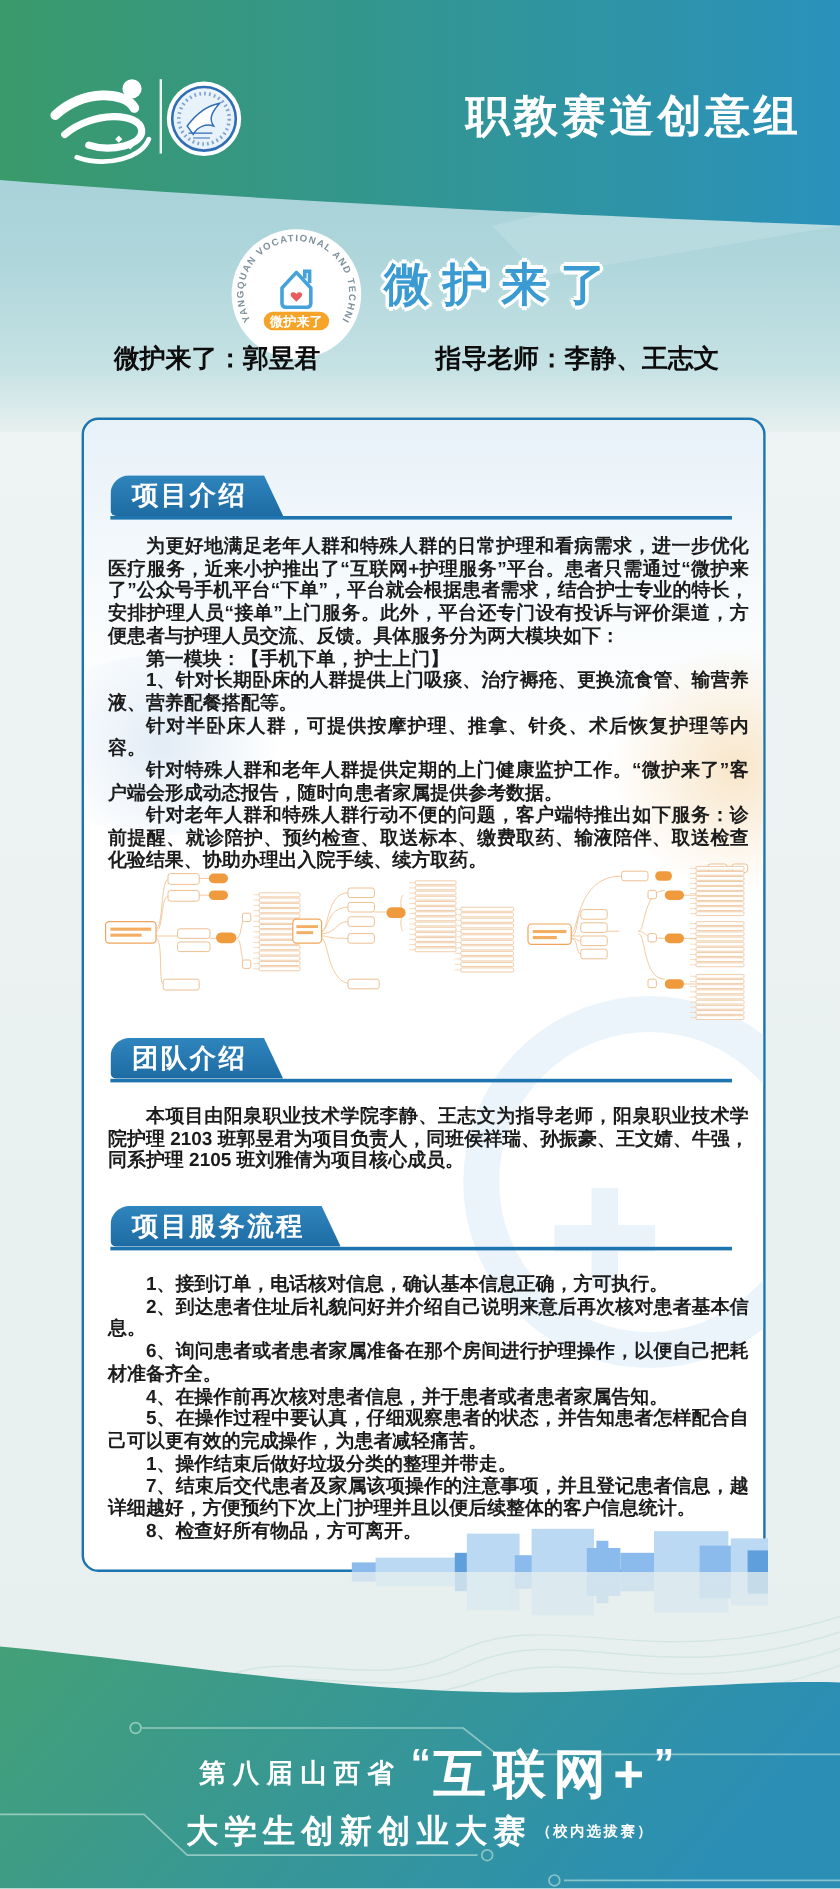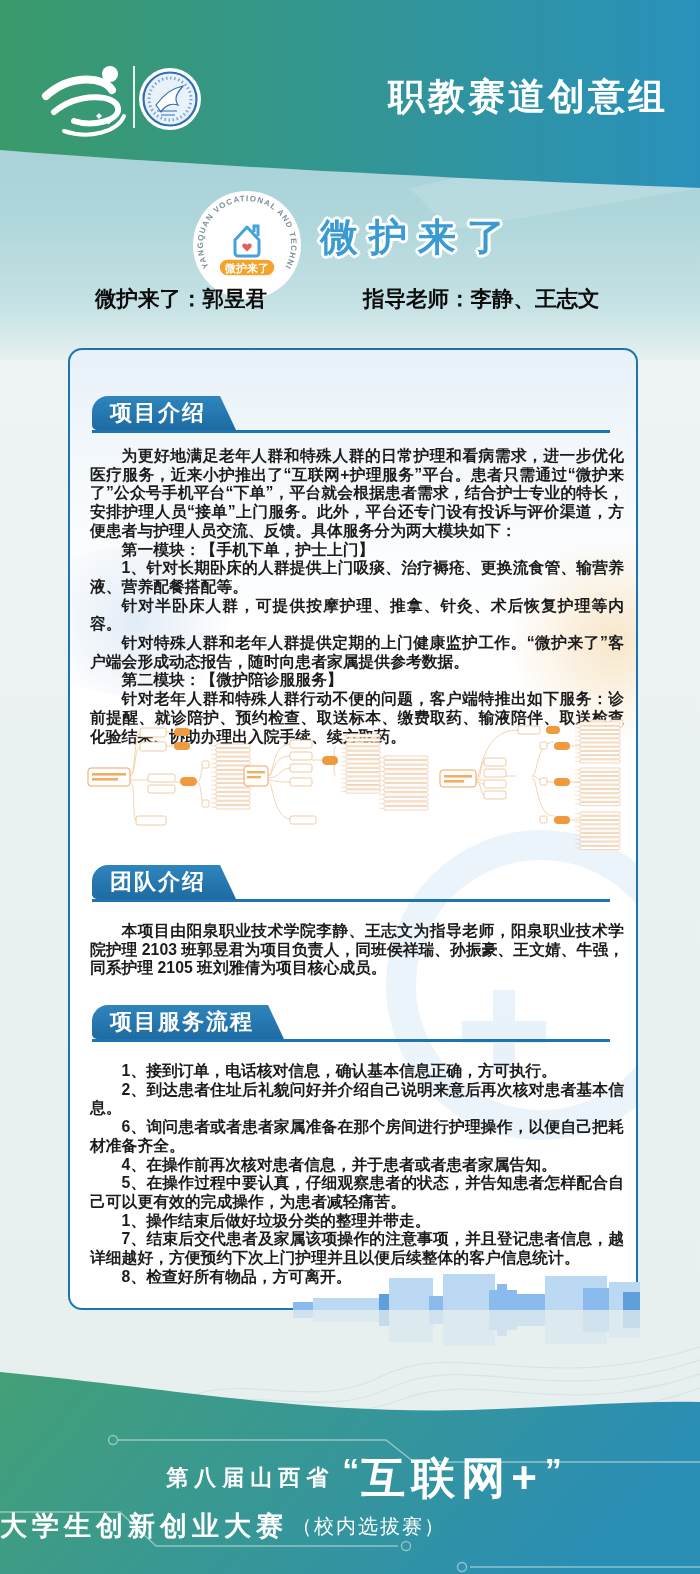--- a/index.html
+++ b/index.html
@@ -53,23 +53,23 @@
   .skyline{position:absolute;left:293px;top:1256px;z-index:5;}
   
   .contours{position:absolute;left:160px;top:1322px;}
   .footer-svg{position:absolute;left:0;top:1362px;}
   .f1{position:absolute;left:0;top:1450px;width:700px;height:56px;display:flex;
     align-items:center;justify-content:center;color:#fff;white-space:nowrap;padding-left:28px;}
   .f1 .pre{font-size:22px;font-weight:700;letter-spacing:6px;margin-right:8px;}
   .f1 .q{font-size:34px;font-weight:700;position:relative;top:-8px;}
   .f1 .big{font-size:44px;font-weight:700;letter-spacing:6px;margin:0 2px;}
   .f2{position:absolute;left:0;top:1508px;width:700px;height:36px;display:flex;
-    align-items:center;color:#fff;white-space:nowrap;}
+    align-items:center;justify-content:center;color:#fff;white-space:nowrap;}
   .f2 .ev{font-size:27px;font-weight:700;letter-spacing:5px;}
-  .f2 .sub{font-size:20px;font-weight:400;letter-spacing:2px;margin-left:4px;}
+  .f2 .sub{font-size:12px;font-weight:700;letter-spacing:2px;margin-left:4px;}
 </style>
 </head>
 <body>
 
 <div class="poster">
 
   <div class="band"></div>
 
   <svg class="header-svg" width="700" height="196" viewBox="0 0 700 196">
     <defs>
@@ -130,21 +130,20 @@
     <div class="wm-cross"></div>
 
     <div class="tab" style="top:46px">项目介绍</div>
     <div class="rule" style="top:80px"></div>
     <div class="copy" style="top:97px">
         <p>为更好地满足老年人群和特殊人群的日常护理和看病需求，进一步优化医疗服务，近来小护推出了“互联网+护理服务”平台。患者只需通过“微护来了”公众号手机平台“下单”，平台就会根据患者需求，结合护士专业的特长，安排护理人员“接单”上门服务。此外，平台还专门设有投诉与评价渠道，方便患者与护理人员交流、反馈。具体服务分为两大模块如下：</p>
         <p>第一模块：【手机下单，护士上门】</p>
         <p>1、针对长期卧床的人群提供上门吸痰、治疗褥疮、更换流食管、输营养液、营养配餐搭配等。</p>
         <p>针对半卧床人群，可提供按摩护理、推拿、针灸、术后恢复护理等内容。</p>
         <p>针对特殊人群和老年人群提供定期的上门健康监护工作。“微护来了”客户端会形成动态报告，随时向患者家属提供参考数据。</p>
-        <p>第二模块：【微护陪诊服服务】</p>
         <p>针对老年人群和特殊人群行动不便的问题，客户端特推出如下服务：诊前提醒、就诊陪护、预约检查、取送标本、缴费取药、输液陪伴、取送检查化验结果、协助办理出入院手续、续方取药。</p>
       </div>
 
     <svg class="flow" width="540" height="146" viewBox="0 0 540 146">
       <g stroke="#f3c79b" stroke-width=".8" fill="none">
         <path d="M46,58 C52,58 50,17 56,17"></path>
         <path d="M46,60 C52,60 50,31 56,31"></path>
         <path d="M46,64 C52,64 56,64 64,64"></path>
         <path d="M46,66 C52,66 48,104 52,104"></path>
         <path d="M82,16 H90 M82,30 H90 M91,66 H96"></path>

